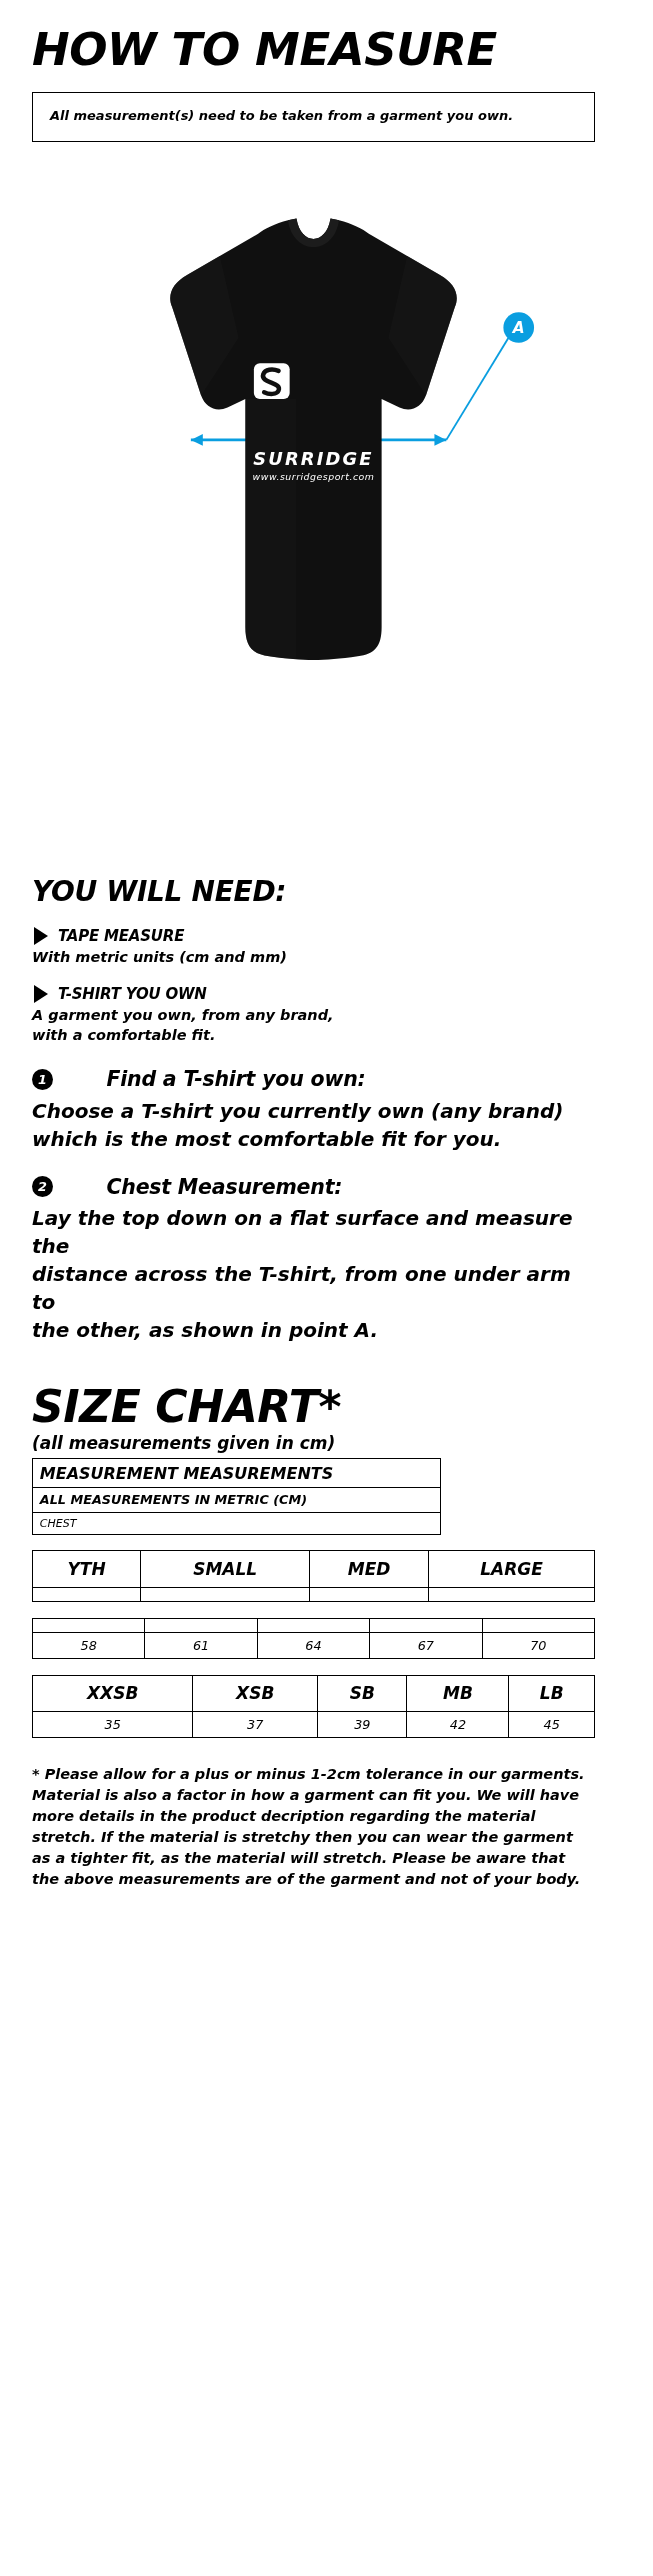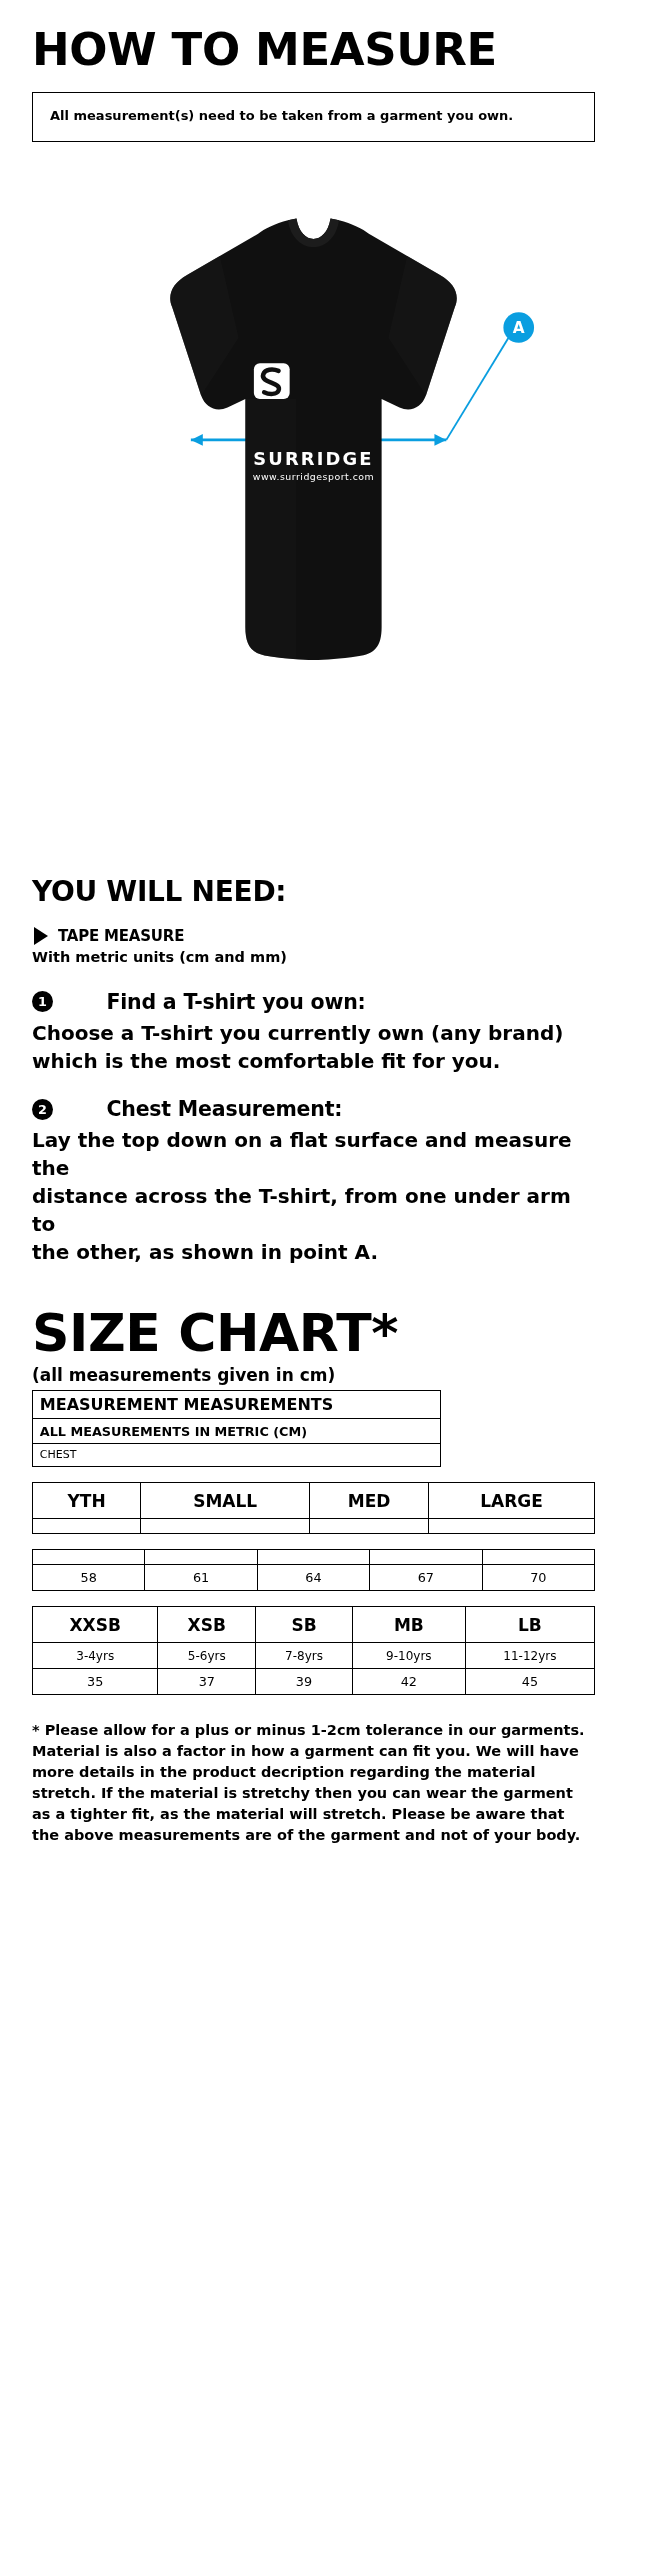--- a/index.html
+++ b/index.html
@@ -9,20 +9,21 @@
     background: #ffffff;
     font-family: "DejaVu Sans", sans-serif;
     color: #000000;
     -webkit-font-smoothing: antialiased;
   }
   .page {
     width: 627px;
     min-height: 2576px;
     padding: 19px 32px 25.6px 32px;
     position: relative;
+    font-style: italic;
   }
 
   
   .main-title {
     font-size: 45px;
     font-weight: 700;
     letter-spacing: -0.4px;
     margin: 6.8px 0 19px 0;
     line-height: 1.05;
     text-align: left;
@@ -110,21 +111,21 @@
   }
   .step-body {
     font-size: 20px;
     font-weight: 700;
     line-height: 1.4;
     margin-top: 5.1px;
   }
 
   
   .size-title {
-    font-size: 52px;
+    font-size: 44px;
     font-weight: 700;
     letter-spacing: -0.4px;
     margin: 37px 0 1.7px 0;
   }
   .size-sub {
     font-size: 17px;
     font-weight: 700;
     margin-bottom: 5px;
   }
 
@@ -238,20 +239,27 @@
   <h2 class="section-heading">YOU WILL NEED:</h2>
 
   <div class="need-item">
     <div class="need-head">
       <span class="tri"></span>
       <span class="need-title">TAPE MEASURE</span>
     </div>
     <div class="need-sub">With metric units (cm and mm)</div>
   </div>
 
+  <div class="need-item">
+    <div class="need-head">
+      <span class="tri"></span>
+      <span class="need-title">T-SHIRT YOU OWN</span>
+    </div>
+    <div class="need-sub">A garment you own, from any brand,<br>with a comfortable fit.</div>
+  </div>
 
   <div class="step">
     <div class="step-head">
       <span class="circle-num">1</span>
       <span class="step-title">Find a T-shirt you own:</span>
     </div>
     <div class="step-body">Choose a T-shirt you currently own (any brand)<br>which is the most comfortable fit for you.</div>
   </div>
 
   <div class="step">
@@ -320,27 +328,20 @@
   <table class="sz age-table">
     <tbody>
         <tr>
       <th>XXSB</th>
       <th>XSB</th>
       <th>SB</th>
       <th>MB</th>
       <th>LB</th>
     </tr>
     <tr>
-      <td class="age">3-4yrs</td>
-      <td class="age">5-6yrs</td>
-      <td class="age">7-8yrs</td>
-      <td class="age">9-10yrs</td>
-      <td class="age">11-12yrs</td>
-    </tr>
-    <tr>
       <td class="val">35</td>
       <td class="val">37</td>
       <td class="val">39</td>
       <td class="val">42</td>
       <td class="val">45</td>
     </tr>
   </tbody>
     </table>
 
   <div class="footnote">* Please allow for a plus or minus 1-2cm tolerance in our garments. Material is also a factor in how a garment can fit you. We will have more details in the product decription regarding the material stretch. If the material is stretchy then you can wear the garment as a tighter fit, as the material will stretch. Please be aware that the above measurements are of the garment and not of your body.</div>

